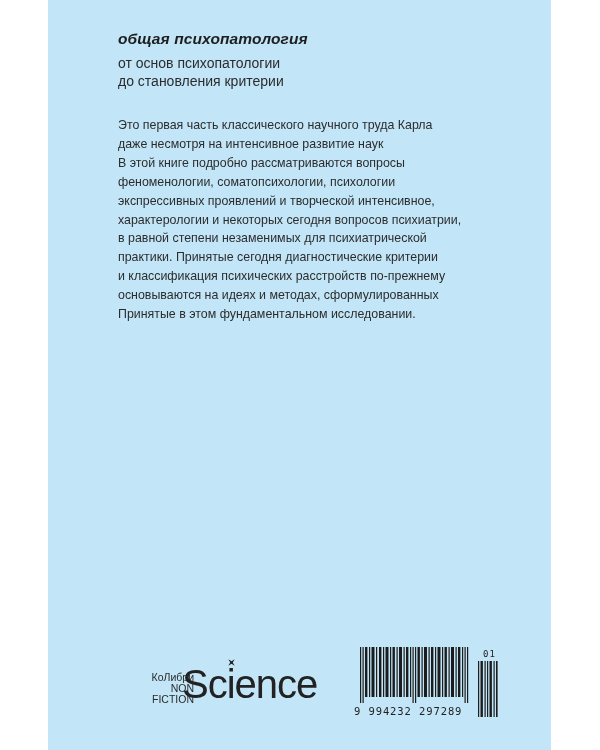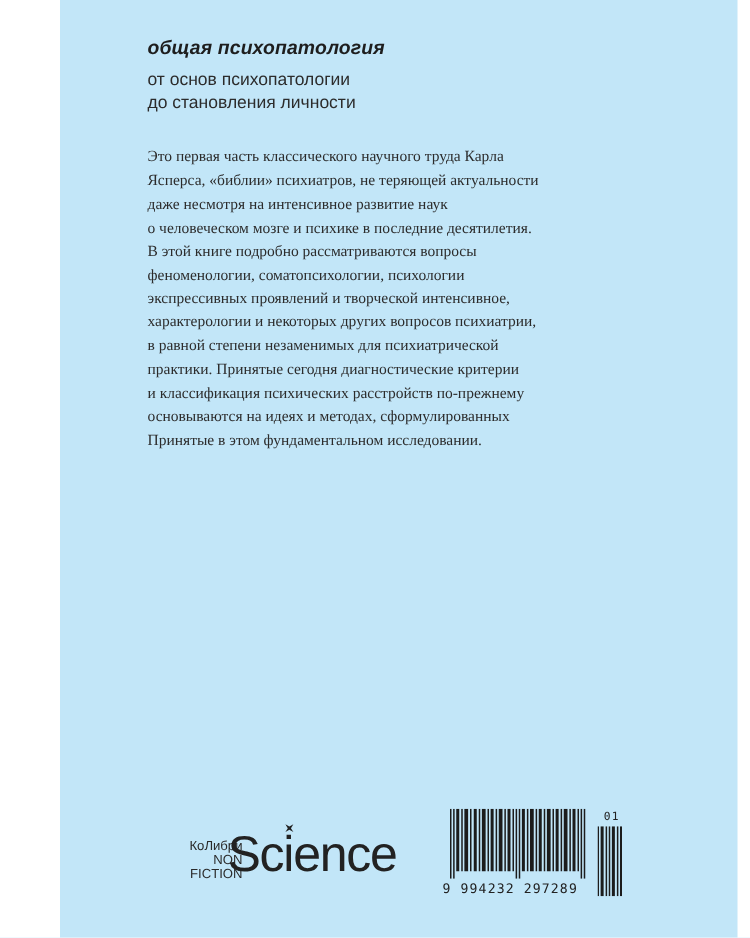--- a/index.html
+++ b/index.html
@@ -2,37 +2,36 @@
 <html><head>
   <meta charset="utf-8">
   <style>
     html, body { margin: 0; padding: 0; background: #ffffff; }
     body { width: 600px; height: 750px; position: relative; overflow: hidden; }
     .cover {
       position: absolute; left: 48px; top: 0; width: 503px; height: 750px;
       background: #c2e6f8;
       font-family: "Liberation Sans", "DejaVu Sans", sans-serif;
       color: #2a2a2a;
-      padding-left: 39px;
     }
     .series-title {
       position: absolute; left: 70px; top: 30px;
       font-size: 15.5px; font-weight: bold; font-style: italic; color: #1e1e1e;
       letter-spacing: 0.1px;
     }
     .subtitle {
       position: absolute; left: 70px; top: 54px;
       font-size: 14px; line-height: 18px; color: #2c2c2c;
     }
     .subtitle div { white-space: nowrap; }
     .blurb {
       position: absolute; left: 70px; top: 116px; width: 420px;
       font-size: 12.4px; line-height: 18.9px; color: #2c2c2c;
     }
-    .blurb div { white-space: nowrap; font-family: Liberation Serif, serif; }
+    .blurb div { white-space: nowrap; }
     .logo { position: absolute; left: 72px; top: 666px; height: 45px; }
     .logo-stack {
       position: absolute; left: 16px; top: 6px; width: 58px;
       font-size: 10.5px; line-height: 11px; text-align: right; color: #2a2a2a;
     }
     .logo-science {
       position: absolute; left: 62px; top: -4px;
       font-size: 40px; line-height: 44px; letter-spacing: -1px; color: #222;
       font-family: "Liberation Sans", "DejaVu Sans", sans-serif;
     }
@@ -55,32 +54,30 @@
   </style>
 </head>
 <body>
 
 <div class="cover">
 
   <div class="series-title">общая психопатология</div>
 
   <div class="subtitle">
     <div>от основ психопатологии</div>
-    <div>до становления личности</div>
+    <div>до становления критерии</div>
   </div>
 
   <div class="blurb">
     <div>Это первая часть классического научного труда Карла</div>
-    <div>Ясперса, «библии» психиатров, не теряющей актуальности</div>
     <div>даже несмотря на интенсивное развитие наук</div>
-    <div>о человеческом мозге и психике в последние десятилетия.</div>
     <div>В этой книге подробно рассматриваются вопросы</div>
     <div>феноменологии, соматопсихологии, психологии</div>
     <div>экспрессивных проявлений и творческой интенсивное,</div>
-    <div>характерологии и некоторых других вопросов психиатрии,</div>
+    <div>характерологии и некоторых сегодня вопросов психиатрии,</div>
     <div>в равной степени незаменимых для психиатрической</div>
     <div>практики. Принятые сегодня диагностические критерии</div>
     <div>и классификация психических расстройств по-прежнему</div>
     <div>основываются на идеях и методах, сформулированных</div>
     <div>Принятые в этом фундаментальном исследовании.</div>
   </div>
 
   <div class="logo">
     <div class="logo-stack">
       <div>КоЛибри</div>

